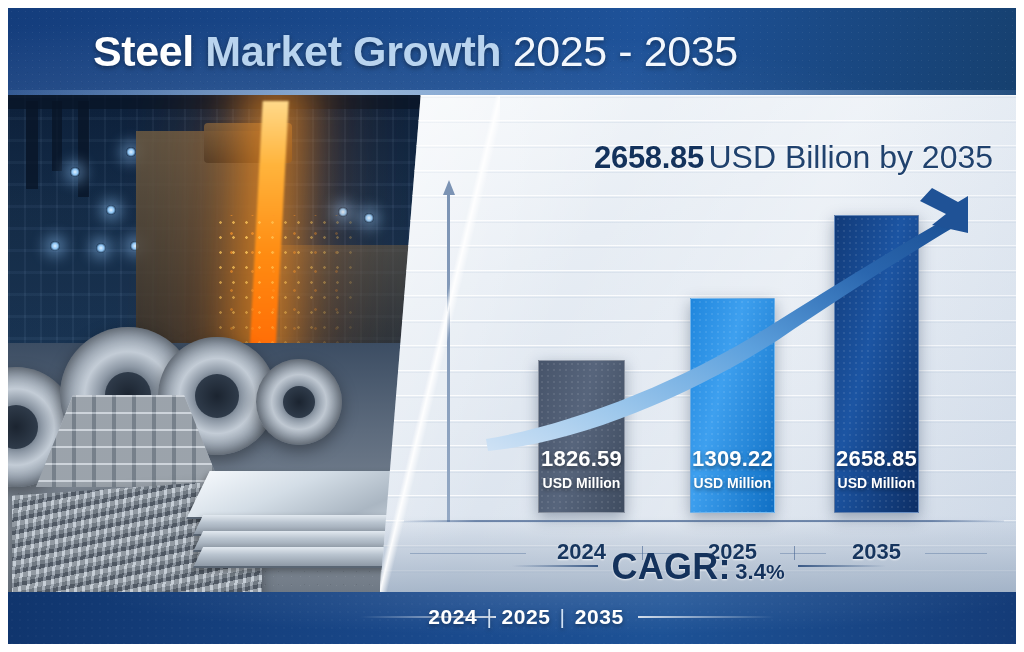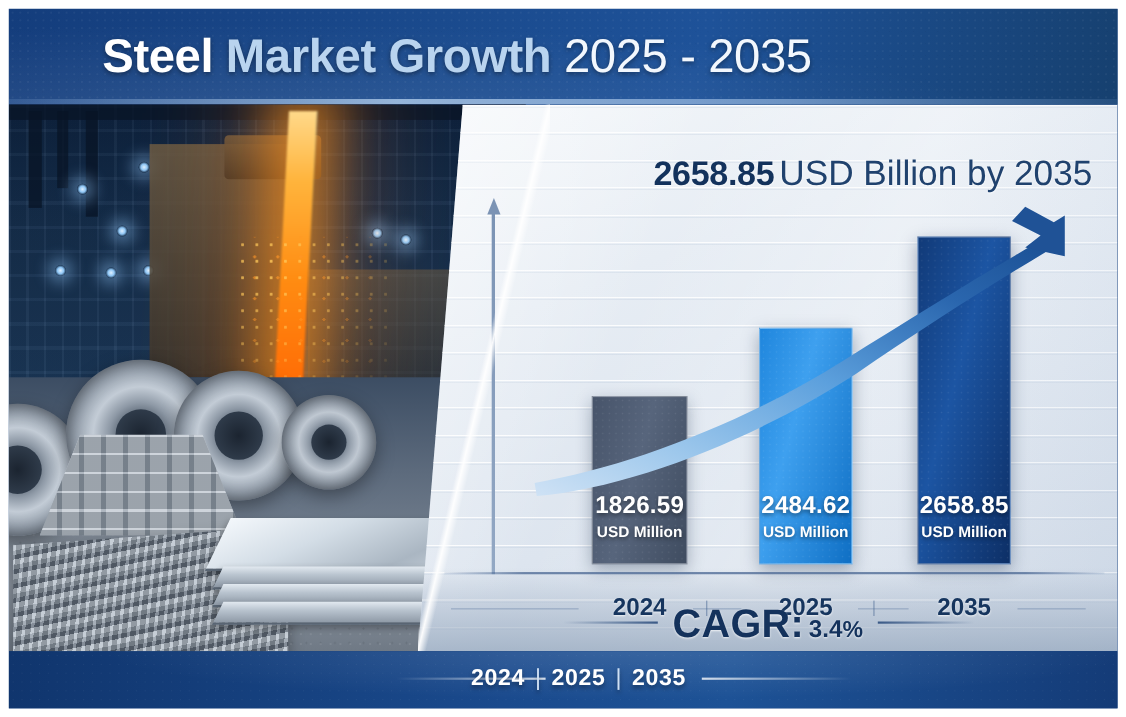--- a/index.html
+++ b/index.html
@@ -345,21 +345,21 @@
         <div class="bar bar1">
           <div class="noise"></div>
           <div class="lbl">
             <span class="val">1826.59</span>
             <span class="unit">USD Million</span>
           </div>
         </div>
         <div class="bar bar2">
           <div class="noise"></div>
           <div class="lbl">
-            <span class="val">2484.62</span>
+            <span class="val">1309.22</span>
             <span class="unit">USD Million</span>
           </div>
         </div>
         <div class="bar bar3">
           <div class="noise"></div>
           <div class="lbl">
             <span class="val">2658.85</span>
             <span class="unit">USD Million</span>
           </div>
         </div>

